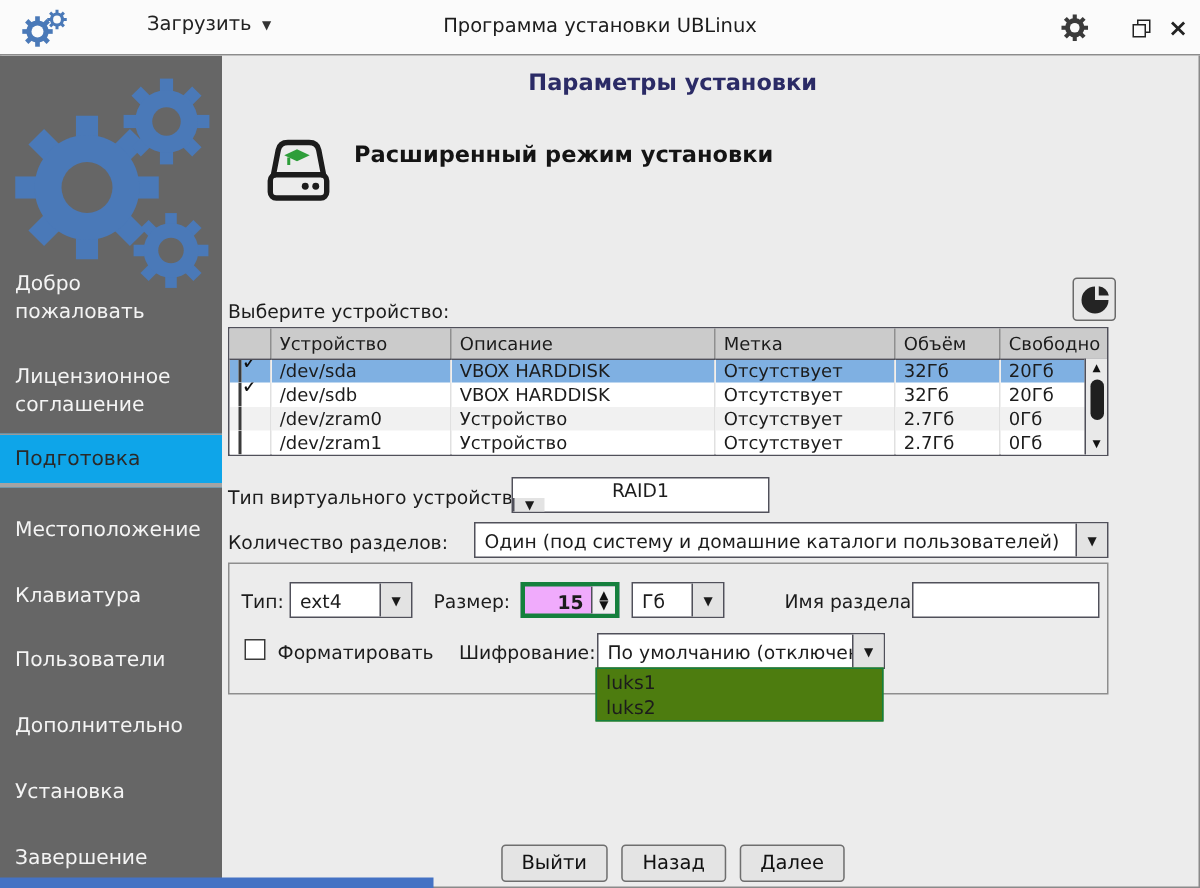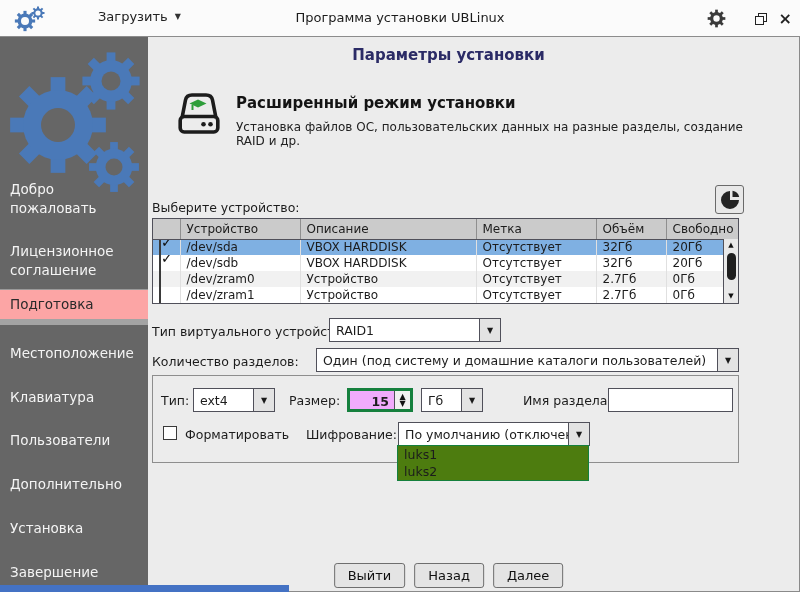--- a/index.html
+++ b/index.html
@@ -28,22 +28,22 @@
   .btn-restore .r1 { position:absolute; right:0; top:0; width:9px; height:9px; border:1.5px solid #222; background:#fbfbfb;}
   .btn-restore .r2 { position:absolute; left:0; bottom:0; width:9px; height:9px; border:1.5px solid #222; background:#fbfbfb;}
   .btn-close { font-size:16px; font-weight:bold; color:#222; line-height:14px; }
 
   
   .sidebar { position:absolute; left:0; top:37px; width:148px; height:555px;
     background:#666666; z-index:5; }
   .sidebar-gears { position:absolute; left:0; top:6px; }
   .nav-item { position:absolute; left:0; width:148px; padding:4px 10px;
     color:#f4f4f4; font-size:13.5px; line-height:19px; cursor:default; }
-  .nav-item.active { background:#fca5a5; color:#2a2a2a;
-    border-top:1px solid #9a9a9a; border-bottom:6px solid #a3a3a3; }
+  .nav-item.active { background:#0ea5e9; color:#2a2a2a;
+    border-top:1px solid #9a9a9a; border-bottom:3px solid #a3a3a3; }
 
   
   .content { position:absolute; left:148px; top:37px; width:601px; height:555px; }
   .page-title { position:absolute; top:9px; left:0; right:0; text-align:center;
     font-size:15px; font-weight:bold; color:#2b2b66; }
 
   .mode-icon { position:absolute; left:24px; top:50px; }
   .mode-title { position:absolute; left:88px; top:57px; font-size:15px; font-weight:bold; color:#141414; }
   .mode-desc { position:absolute; left:88px; top:83px; font-size:12px; color:#222; }
 
@@ -83,21 +83,21 @@
 
   
   .combo { background:#fff; border:1px solid #50505a; height:24px;
     display:flex; align-items:center; font-size:12.5px; }
   .combo .val { flex:1; padding:0 6px; white-space:nowrap; overflow:hidden; }
   .combo .arrow { width:21px; align-self:stretch; border-left:1px solid #50505a;
     background:#e3e3e3; display:flex; align-items:center; justify-content:center;
     font-size:8px; color:#1a1a1a; }
 
   .vd-label { position:absolute; left:4px; top:287px; font-size:12.5px; }
-  .vd-combo { position:absolute; left:181px; top:281px; width:172px; }
+  .vd-combo { position:absolute; left:193px; top:281px; width:172px;flex-direction:column; }
   .pc-label { position:absolute; left:4px; top:317px; font-size:12.5px; }
   .pc-combo { position:absolute; left:168px; top:311px; right:10px; }
 
   
   .fs { position:absolute; left:4px; right:10px; top:338px; height:88px;
     border:1px solid #8e8e8e; }
   .fs-legend { position:absolute; left:8px; top:-9px; background:#ececec;
     padding:0 5px; font-size:12.5px; }
   .fs-label { position:absolute; font-size:12.5px; }
   .type-combo { position:absolute; left:40px; top:12px; width:82px; }
@@ -209,21 +209,20 @@
     <svg width="54" height="54" viewBox="0 0 54 54">
       <path d="M10 31 L13.5 13 Q14.5 8 20 8 H34 Q39.5 8 40.5 13 L44 31" fill="none" stroke="#1c1c1c" stroke-width="3.6" stroke-linejoin="round"></path>
       <rect x="8.2" y="29.5" width="37.6" height="15.5" rx="4" fill="none" stroke="#1c1c1c" stroke-width="3.6"></rect>
       <circle cx="31.5" cy="37.2" r="2.3" fill="#1c1c1c"></circle>
       <circle cx="38.5" cy="37.2" r="2.3" fill="#1c1c1c"></circle>
       <path d="M26 12.5 L34.5 16.5 L26 20.5 L17.5 16.5 Z" fill="#2e9e3a"></path>
       <path d="M20.5 18 L20.5 23" stroke="#2e9e3a" stroke-width="2"></path>
     </svg>
   </span>
   <div class="mode-title">Расширенный режим установки</div>
-  <div class="mode-desc">Установка файлов ОС, пользовательских данных на разные разделы, создание RAID и др.</div>
 
 
   <div class="device-label">Выберите устройство:</div>
 
   <span class="pie-btn">
     <svg width="20" height="20" viewBox="0 0 20 20">
       <path d="M10 10 L10 1 A9 9 0 1 0 19 10 Z" fill="#242424"></path>
       <path d="M12.5 7 L12.5 0.8 A8 8 0 0 1 19.2 7 Z" fill="#242424"></path>
     </svg>
   </span>

